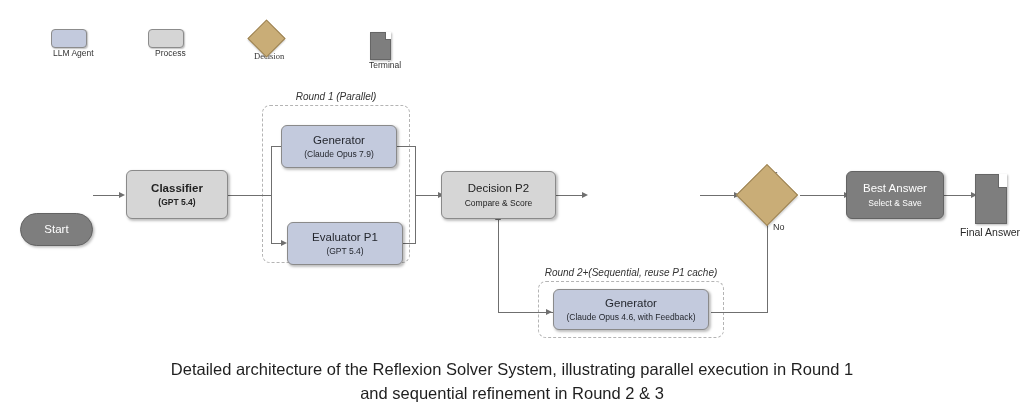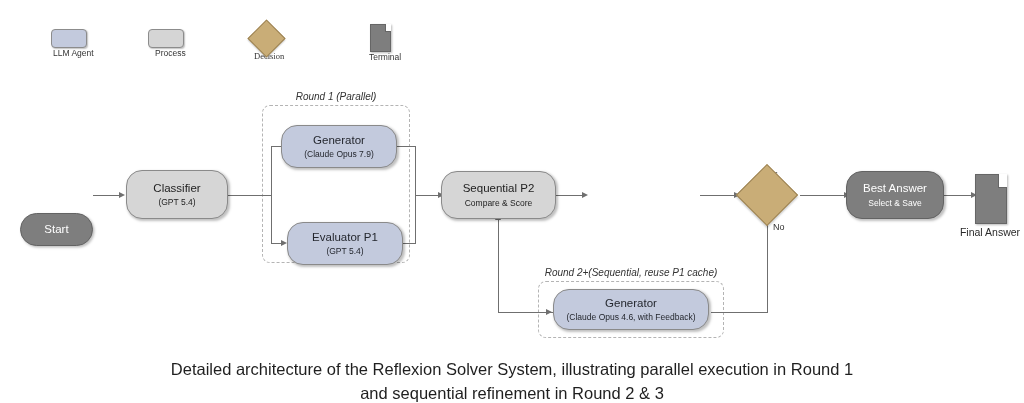--- a/index.html
+++ b/index.html
@@ -41,21 +41,21 @@
     width:28%; height:28%;
     background:#ffffff;
     border-left:1px solid #666; border-bottom:1px solid #666;
   }
 
   
   .node {
     position:absolute; box-sizing:border-box;
     display:flex; flex-direction:column;
     align-items:center; justify-content:center;
-    border-radius:16px; border:1px solid #8a8a8a;
+    border-radius:6px; border:1px solid #8a8a8a;
     box-shadow:1.5px 1.5px 2.5px rgba(0,0,0,.25);
     text-align:center;
   }
   .node .t1 { font-size:11.5px; line-height:1.25; }
   .node .t2 { font-size:8.5px; line-height:1.3; margin-top:2px; }
   .n-llm  { background:#c3cadd; color:#24272e; }
   .n-proc { background:#d6d6d6; color:#222; }
   .n-dark { background:#7e7e7e; color:#ffffff; border-color:#636363; }
   .n-dark .t1 { font-weight:normal; }
 
@@ -116,21 +116,21 @@
     <span class="legend-label">Process</span>
   </div>
 
   <div class="legend-item" style="left:248px; top:25px;">
     <div class="dia-wrap">
       <div class="sw-dia"></div>
     </div>
     <span class="legend-label" style="margin-left:6px;font-family:Liberation Serif, serif;">Decision</span>
   </div>
 
-  <div class="legend-item" style="left:360px; top:24px;">
+  <div class="legend-item" style="left:360px; top:32px;">
     <div class="doc sw-term"></div>
     <span class="legend-label">Terminal</span>
   </div>
 
   <div class="group" style="left:262px; top:105px; width:148px; height:158px;"></div>
   <div class="group-label" style="left:262px; top:91px; width:148px;">Round 1 (Parallel)</div>
 
   <div class="group" style="left:538px; top:281px; width:186px; height:57px;"></div>
   <div class="group-label" style="left:528px; top:267px; width:206px;">Round 2+(Sequential, reuse P1 cache)</div>
 
@@ -169,37 +169,37 @@
 
   <div class="ln h" style="left:498px; top:312px; width:56px;"></div>
   <div class="arrow arrow-r" style="left:546px; top:308.8px;"></div>
   <div class="ln v" style="left:498px; top:219px; height:94px;"></div>
   <div class="arrow arrow-u" style="left:494.5px; top:214px;"></div>
 
   <div class="node n-dark pill" style="left:20px; top:179px; width:73px; height:33px;">
     <span class="t1">Start</span>
   </div>
 
-  <div class="node n-proc" style="left:126px; top:170px; width:102px; height:49px;">
+  <div class="node n-proc" style="left:126px; top:170px; width:102px; height:49px;font-weight:bold;">
     <span class="t1">Classifier</span>
     <span class="t2">(GPT 5.4)</span>
   </div>
 
   <div class="node n-llm" style="left:281px; top:125px; width:116px; height:43px;">
     <span class="t1">Generator</span>
     <span class="t2">(Claude Opus 7.9)</span>
   </div>
 
   <div class="node n-llm" style="left:287px; top:222px; width:116px; height:43px;">
     <span class="t1">Evaluator P1</span>
     <span class="t2">(GPT 5.4)</span>
   </div>
 
   <div class="node n-proc" style="left:441px; top:171px; width:115px; height:48px;">
-    <span class="t1">Sequential P2</span>
+    <span class="t1">Decision P2</span>
     <span class="t2">Compare &amp; Score</span>
   </div>
 
 
   <div class="diamond" style="left:745px; top:173px; width:44px; height:44px;"></div>
 
   <div class="node n-dark" style="left:846px; top:171px; width:98px; height:48px;">
     <span class="t1">Best Answer</span>
     <span class="t2">Select &amp; Save</span>
   </div>

